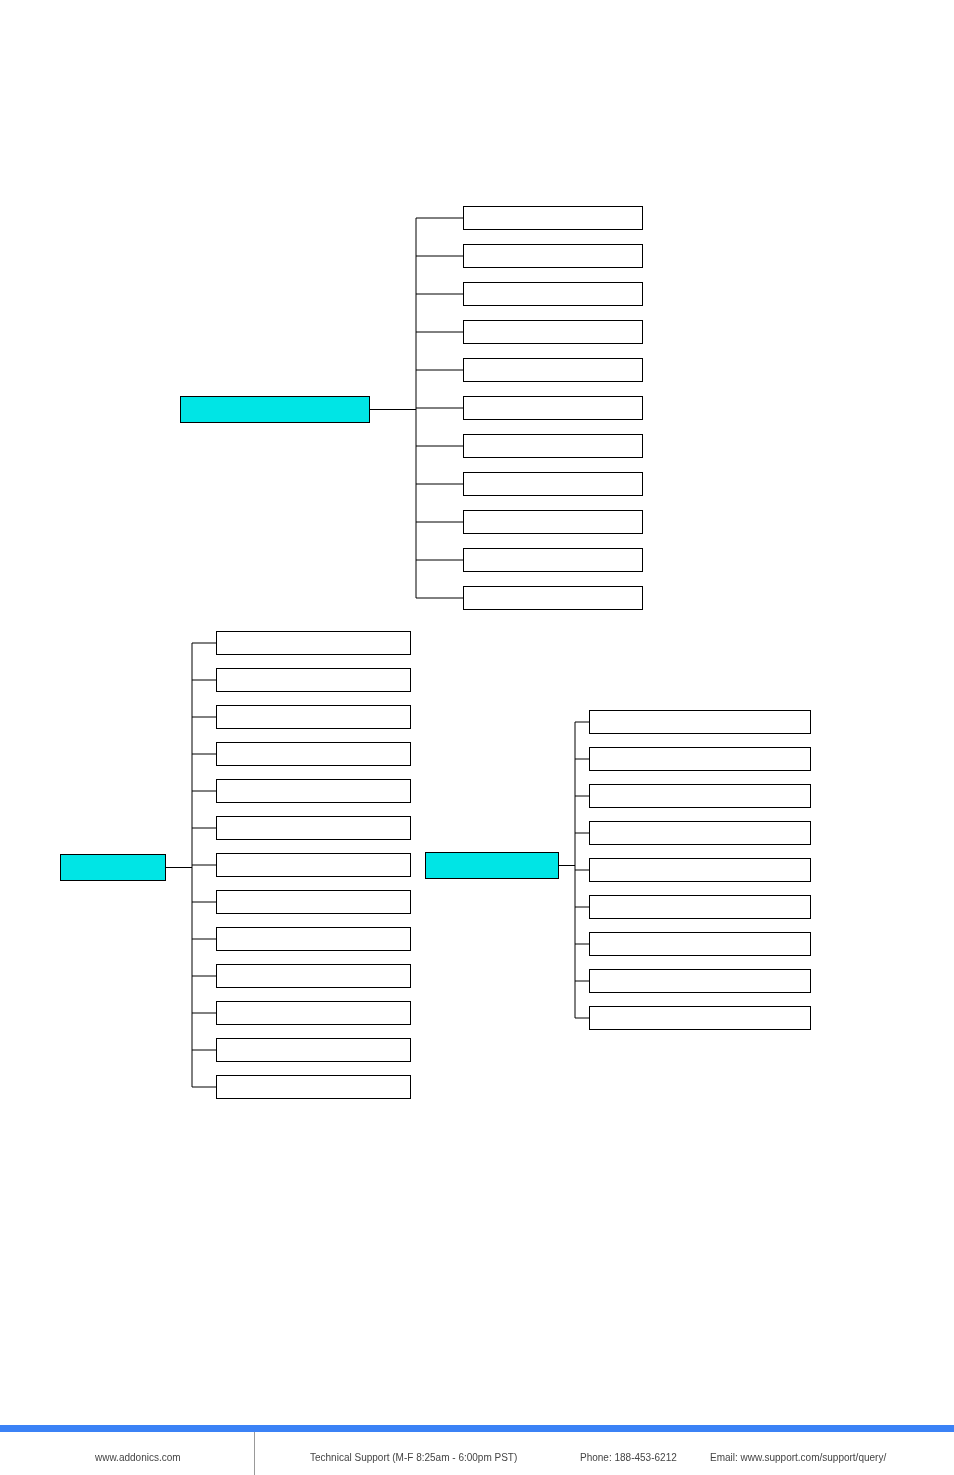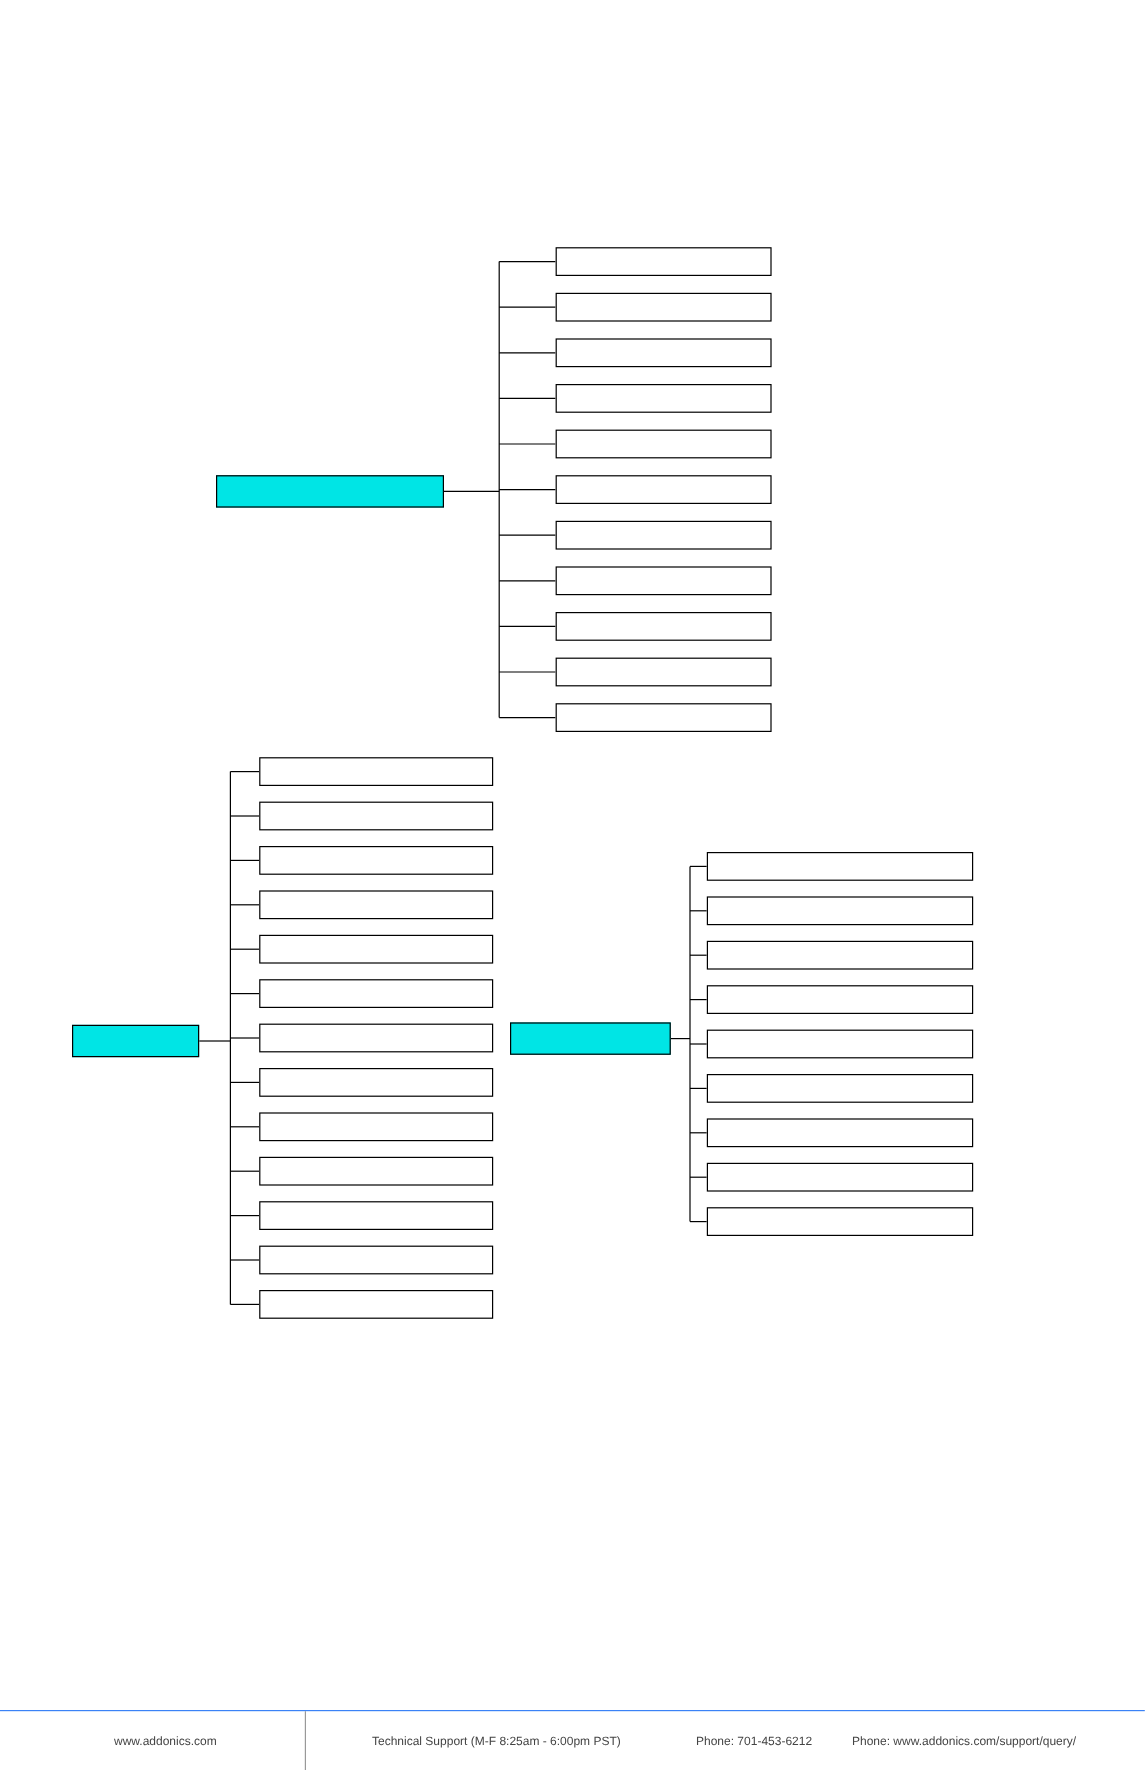--- a/index.html
+++ b/index.html
@@ -1,19 +1,19 @@
 <!DOCTYPE html>
 <html><head>
   <meta charset="utf-8">
   <style>
     *{box-sizing:border-box;margin:0;padding:0}
     body{width:954px;height:1475px;background:#fff;position:relative;font-family:Arial,sans-serif;font-size:10px;color:#333}
     .box{position:absolute;border:1px solid #000;background:#fff}
     .cyan{background:#00e5e5}
-    .footer{position:absolute;bottom:0;left:0;right:0;border-top:1px solid #3b82f6;height:50px}
+    .footer{position:absolute;bottom:0;left:0;right:0;border-top:7px solid #3b82f6;height:50px}
     .footer-divider{position:absolute;top:0;bottom:0;width:1px;background:#999}
     .footer-text{position:absolute;font-size:10px;color:#444}
   </style>
 </head>
 <body>
 
 <svg id="diagram" width="954" height="1475" style="position:absolute;top:0;left:0">
     <line x1="370" y1="409.5" x2="416" y2="409.5" stroke="#000" stroke-width="1"></line>
     <line x1="416" y1="218" x2="463" y2="218" stroke="#000" stroke-width="1"></line>
     <line x1="416" y1="256" x2="463" y2="256" stroke="#000" stroke-width="1"></line>
@@ -90,15 +90,15 @@
     <div class="box" style="left: 589px; top: 895px; width: 222px; height: 24px;"></div>
     <div class="box" style="left: 589px; top: 932px; width: 222px; height: 24px;"></div>
     <div class="box" style="left: 589px; top: 969px; width: 222px; height: 24px;"></div>
     <div class="box" style="left: 589px; top: 1006px; width: 222px; height: 24px;"></div>
   </div>
 
 <div class="footer">
   <div class="footer-divider" style="left:254px"></div>
   <span class="footer-text" style="left:95px;top:20px">www.addonics.com</span>
   <span class="footer-text" style="left:310px;top:20px">Technical Support (M-F 8:25am - 6:00pm PST)</span>
-  <span class="footer-text" style="left:580px;top:20px">Phone: 701-453-6212</span>
-  <span class="footer-text" style="left:710px;top:20px">Phone: www.addonics.com/support/query/</span>
+  <span class="footer-text" style="left:580px;top:20px">Phone: 188-453-6212</span>
+  <span class="footer-text" style="left:710px;top:20px">Email: www.support.com/support/query/</span>
 </div>
 
 </body></html>

